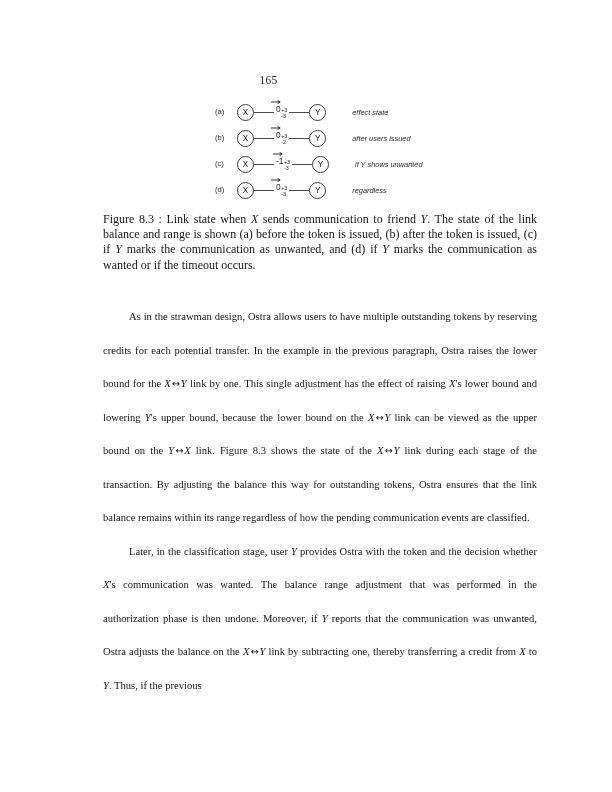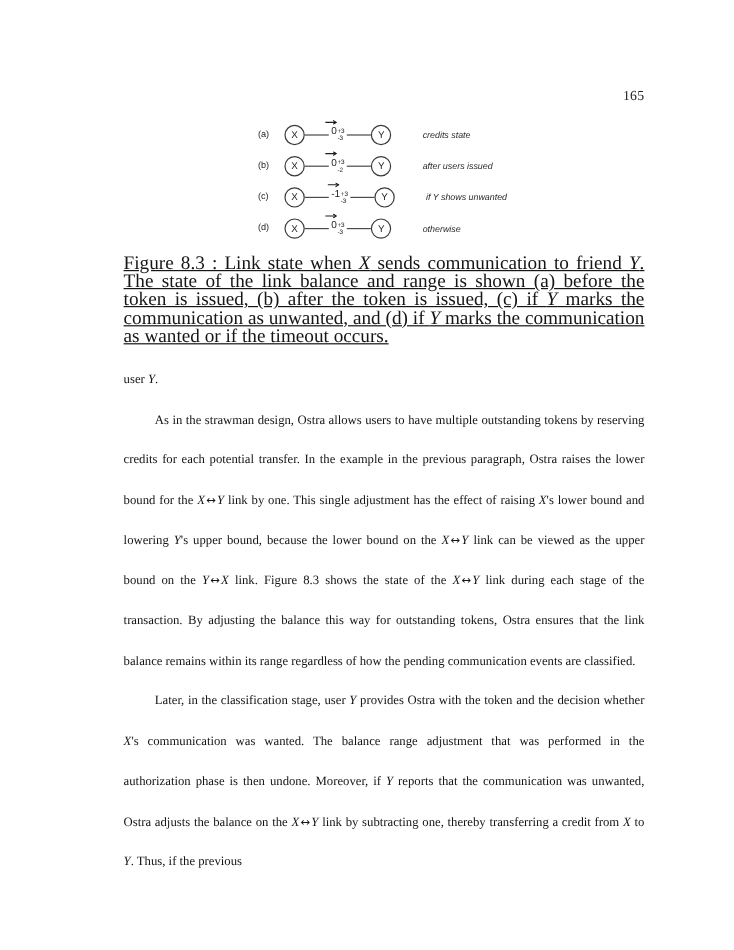--- a/index.html
+++ b/index.html
@@ -20,21 +20,21 @@
     position: absolute;
     inset: 0;
   }
 
   
   .page-number {
     position: absolute;
     top: 74px;
     left: 0;
     width: 537px;
-    text-align: right;
+    text-align: center;
     font-size: 11.5px;
     letter-spacing: 0.2px;
     color: #1d1d1d;
   }
 
   
   .figure {
     position: absolute;
     top: 99px;
     left: 215px;
@@ -122,25 +122,24 @@
     margin-left: 26px;
     white-space: nowrap;
   }
 
   
   .caption {
     position: absolute;
     top: 212px;
     left: 103px;
     width: 434px;
-    font-size: 16px;
+    font-size: 12px;
     line-height: 15.2px;
     text-align: justify;
     color: #161616;
-    text-decoration: underline;
   }
 
   
   .body {
     position: absolute;
     top: 300px;
     left: 103px;
     width: 434px;
     font-size: 10.6px;
     line-height: 33.5px;
@@ -184,21 +183,21 @@
           </span>
           <span>0</span>
         </span>
         <span class="bal-sub">
           <span class="bal-sup">+3</span>
           <span class="bal-inf">-3</span>
         </span>
       </span>
       <span class="edge edge-r"></span>
       <span class="node">Y</span>
-      <span class="fig-caption-right">credits state</span>
+      <span class="fig-caption-right">effect state</span>
     </div>
 
     <div class="fig-row">
       <span class="row-tag">(b)</span>
       <span class="node">X</span>
       <span class="edge edge-l"></span>
       <span class="balance">
         <span class="bal-main">
           <span class="bal-arrow">
             <svg width="10" height="4" viewBox="0 0 10 4">
@@ -256,30 +255,29 @@
           </span>
           <span>0</span>
         </span>
         <span class="bal-sub">
           <span class="bal-sup">+3</span>
           <span class="bal-inf">-3</span>
         </span>
       </span>
       <span class="edge edge-r"></span>
       <span class="node">Y</span>
-      <span class="fig-caption-right">otherwise</span>
+      <span class="fig-caption-right">regardless</span>
     </div>
 
   </div>
 
   <div class="caption"><span>Figure 8.3 : Link state when </span><i class="math">X</i><span> sends communication to friend </span><i class="math">Y</i><span>. The state of the link balance and range is shown (a) before the token is issued, (b) after the token is issued, (c) if </span><i class="math">Y</i><span> marks the communication as unwanted, and (d) if </span><i class="math">Y</i><span> marks the communication as wanted or if the timeout occurs.</span></div>
 
   <div class="body">
 
-    <p class="cont"><span>user </span><i class="math">Y</i><span>.</span></p>
 
     <p class="indent"><span>As in the strawman design, Ostra allows users to have multiple outstanding tokens by reserving credits for each potential transfer. In the example in the previous paragraph, Ostra raises the lower bound for the </span><i class="math">X</i><span class="lr">↔</span><i class="math">Y</i><span> link by one. This single adjustment has the effect of raising </span><i class="math">X</i><span>'s lower bound and lowering </span><i class="math">Y</i><span>'s upper bound, because the lower bound on the </span><i class="math">X</i><span class="lr">↔</span><i class="math">Y</i><span> link can be viewed as the upper bound on the </span><i class="math">Y</i><span class="lr">↔</span><i class="math">X</i><span> link. Figure 8.3 shows the state of the </span><i class="math">X</i><span class="lr">↔</span><i class="math">Y</i><span> link during each stage of the transaction. By adjusting the balance this way for outstanding tokens, Ostra ensures that the link balance remains within its range regardless of how the pending communication events are classified.</span></p>
 
     <p class="indent"><span>Later, in the classification stage, user </span><i class="math">Y</i><span> provides Ostra with the token and the decision whether </span><i class="math">X</i><span>'s communication was wanted. The balance range adjustment that was performed in the authorization phase is then undone. Moreover, if </span><i class="math">Y</i><span> reports that the communication was unwanted, Ostra adjusts the balance on the </span><i class="math">X</i><span class="lr">↔</span><i class="math">Y</i><span> link by subtracting one, thereby transferring a credit from </span><i class="math">X</i><span> to </span><i class="math">Y</i><span>. Thus, if the previous</span></p>
 
   </div>
 
 </div>
 
 </body></html>

